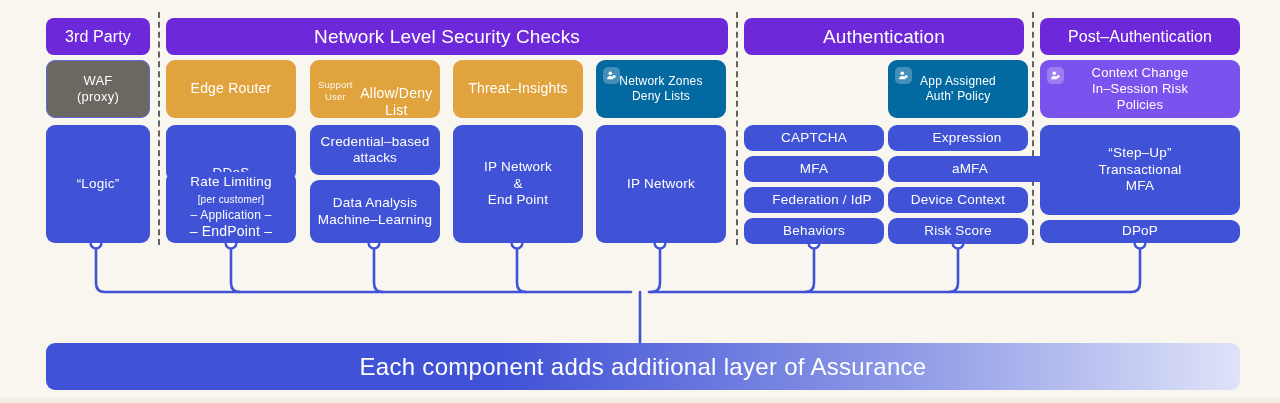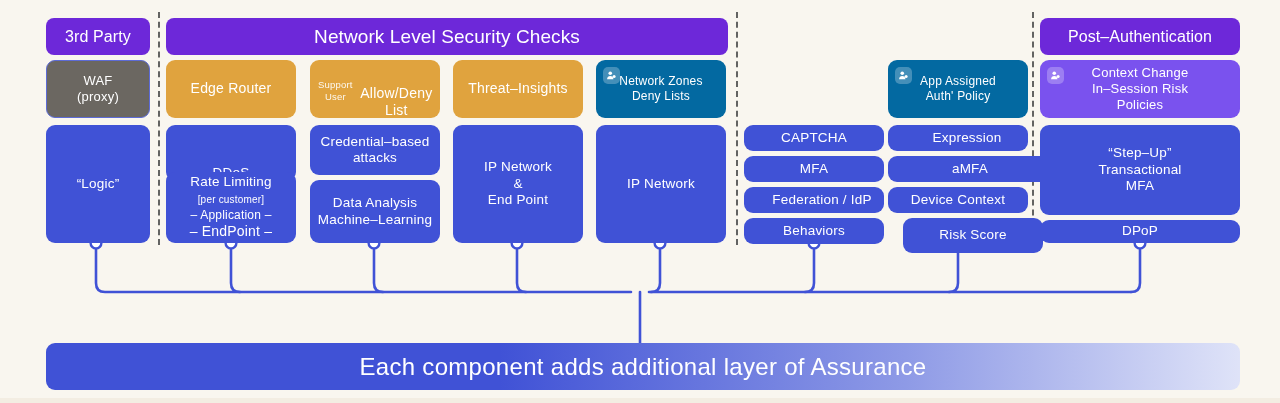--- a/index.html
+++ b/index.html
@@ -106,20 +106,23 @@
   <div class="divider" style="left:1032px;top:12px;height:233px;"></div>
 
   <div class="box hdr small" style="left:46px;top:18px;width:104px;height:37px;">
     <span class="boxinner">3rd Party</span>
   </div>
 
   <div class="box hdr" style="left:166px;top:18px;width:562px;height:37px;">
     <span class="boxinner">Network Level Security Checks</span>
   </div>
 
+  <div class="box hdr" style="left:744px;top:18px;width:280px;height:37px;">
+    <span class="boxinner">Authentication</span>
+  </div>
 
   <div class="box hdr small" style="left:1040px;top:18px;width:200px;height:37px;">
     <span class="boxinner">Post–Authentication</span>
   </div>
 
   <div class="box gray tall" style="left:46px;top:60px;width:104px;height:58px;">
     <span class="boxinner">
       <span>WAF</span><br>
       <span>(proxy)</span>
     </span>
@@ -225,21 +228,21 @@
 
   <div class="box blue" style="left:888px;top:125px;width:140px;height:26px;padding-left:18px;">
     <span class="boxinner">Expression</span>
   </div>
   <div class="box blue" style="left:888px;top:156px;width:164px;height:26px;">
     <span class="boxinner">aMFA</span>
   </div>
   <div class="box blue" style="left:888px;top:187px;width:140px;height:26px;">
     <span class="boxinner">Device Context</span>
   </div>
-  <div class="box blue" style="left:888px;top:218px;width:140px;height:35px;margin-left:15px;">
+  <div class="box blue" style="left:888px;top:218px;width:140px;height:26px;">
     <span class="boxinner">Risk Score</span>
   </div>
 
   <div class="box purple" style="left:1040px;top:60px;width:200px;height:58px;">
     <span class="badge">
       <svg viewBox="0 0 16 16" fill="#ffffff">
           <circle cx="6.2" cy="4.6" r="2.6"></circle>
           <path d="M1.6 13.4c0-2.8 2.1-4.6 4.6-4.6s4.6 1.8 4.6 4.6z"></path>
           <circle cx="11.8" cy="9.4" r="2.2"></circle>
         </svg>

